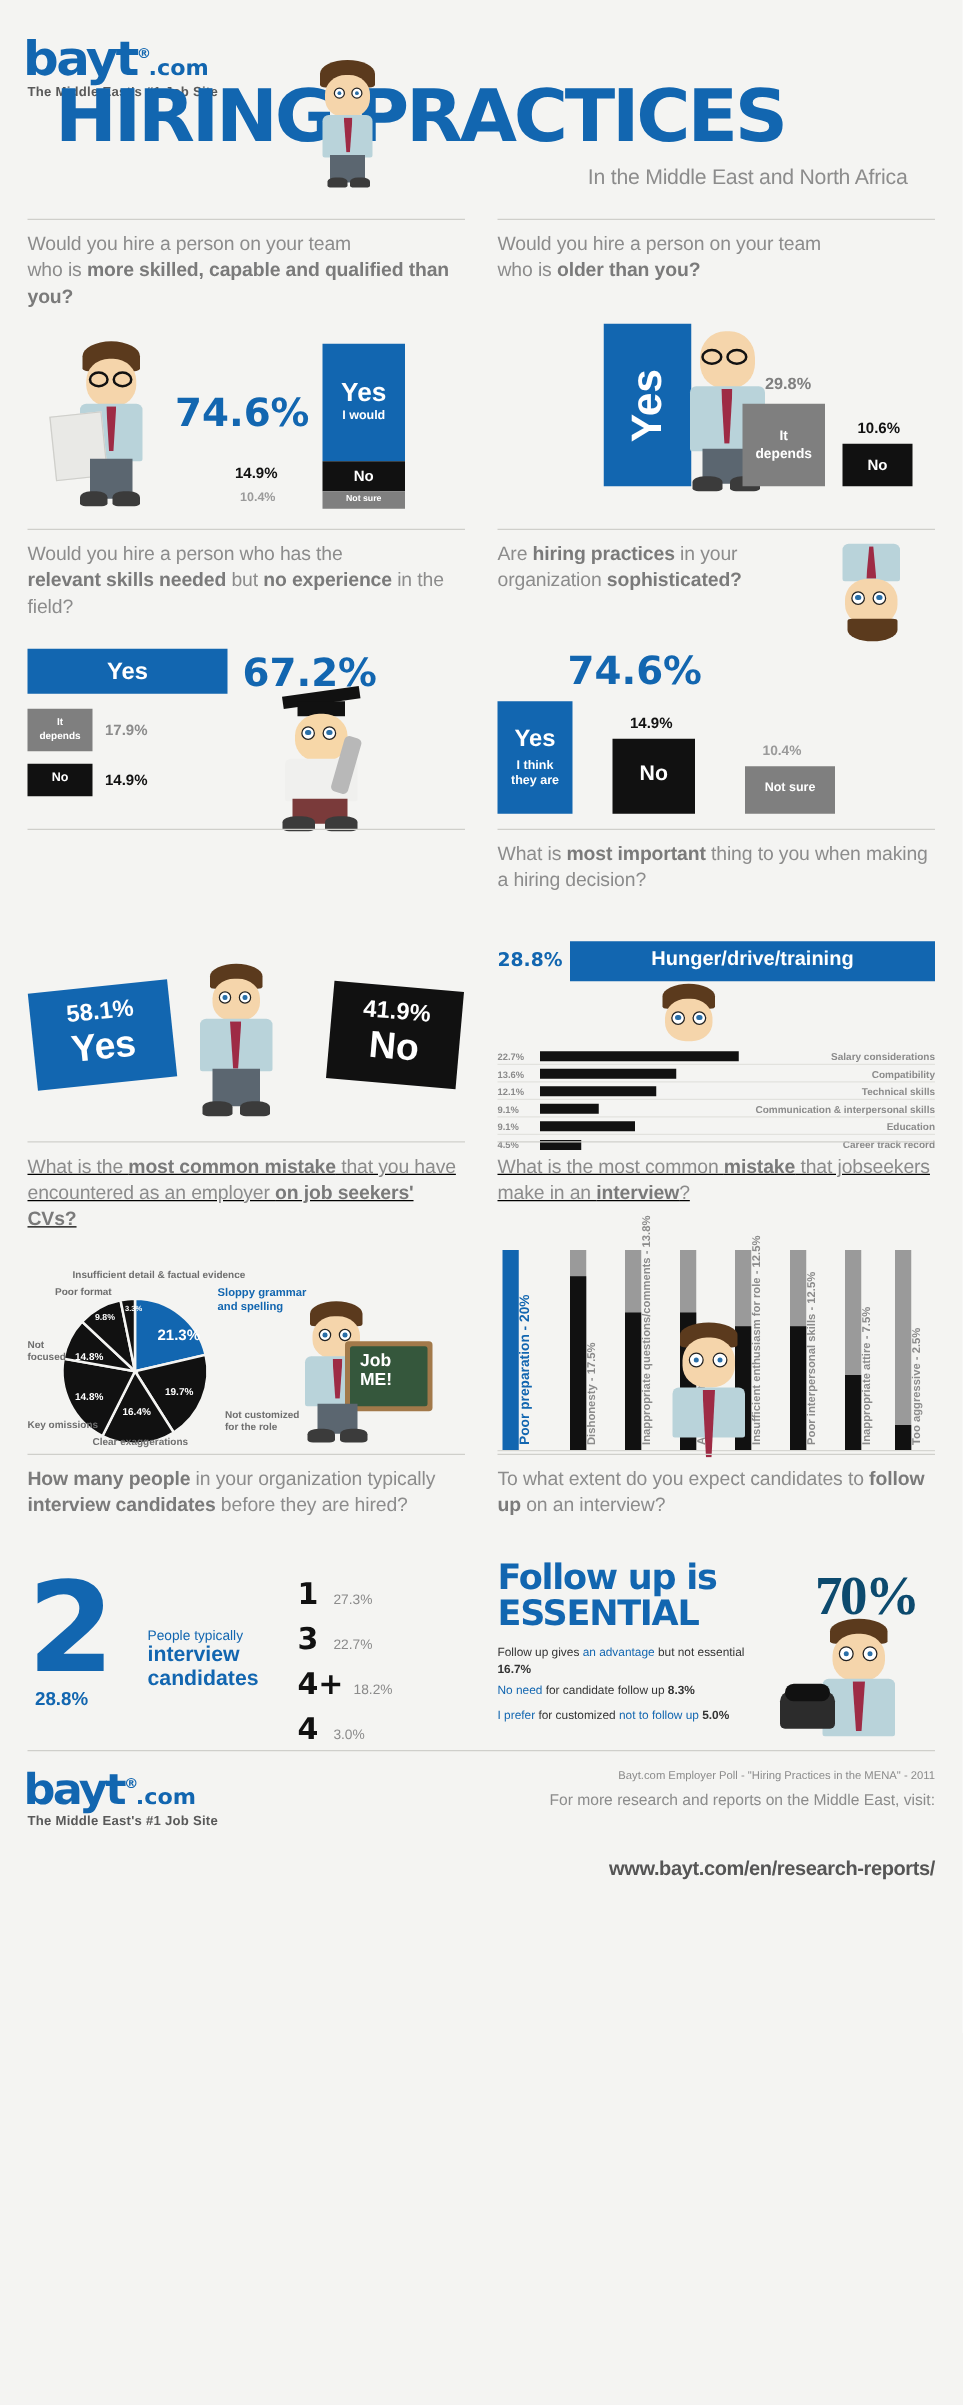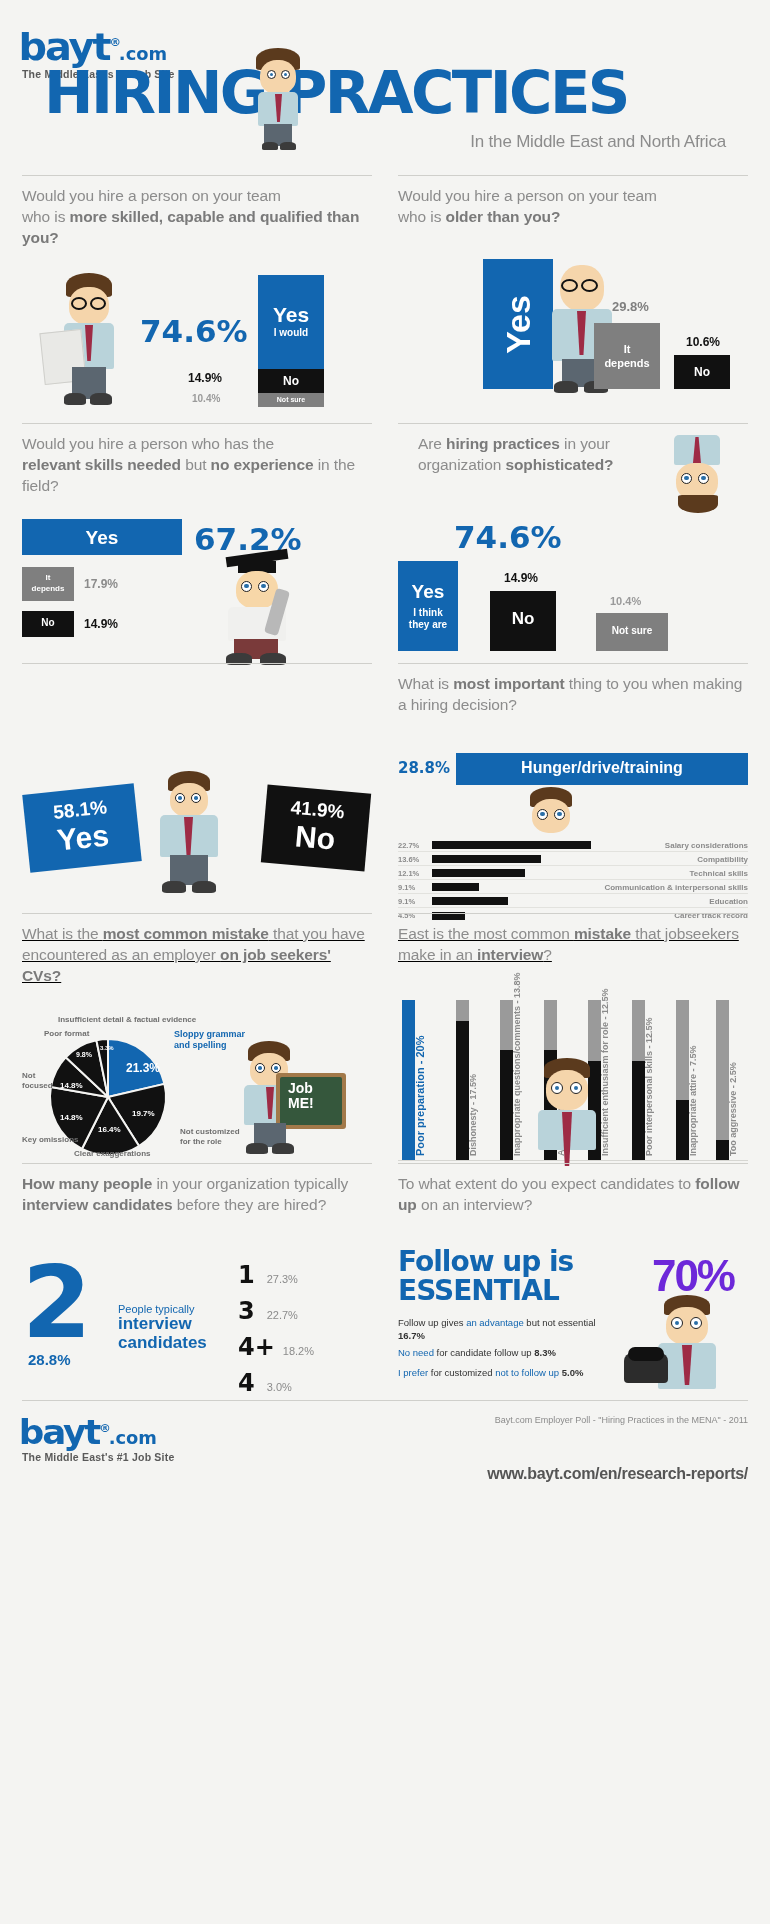--- a/index.html
+++ b/index.html
@@ -252,21 +252,21 @@
           <div style="position:absolute;left:62px;top:36px;width:14px;height:46px;background:#b8b8b8;border-radius:4px;transform:rotate(16deg);"></div>
           <div class="fig-legs" style="left:26px;top:86px;width:44px;height:20px;background:#7a3a3a;"></div>
           <div class="fig-shoe" style="left:18px;top:100px;width:26px;height:12px;"></div>
           <div class="fig-shoe" style="left:52px;top:100px;width:26px;height:12px;"></div>
         </div>
       </div>
     </div>
 
     <div class="cell r2r">
       <div class="rule"></div>
-      <div class="q" style="max-width:240px;margin-left:20px;">
+      <div class="q" style="max-width:240px;">
         <span>Are </span><b>hiring practices</b><span> in your organization </span><b>sophisticated?</b>
       </div>
 
       <div class="figure" style="position:absolute;right:4px;top:12px;width:96px;height:86px;">
         <div class="fig-body" style="left:26px;top:0;width:46px;height:30px;"></div>
         <div class="fig-head" style="left:28px;top:28px;width:42px;height:38px;transform:rotate(180deg);"></div>
         <div class="fig-eye" style="left:33px;top:38px;width:11px;height:11px;">
             <i></i>
           </div>
         <div class="fig-eye" style="left:50px;top:38px;width:11px;height:11px;">
@@ -460,21 +460,21 @@
           <div class="fig-legs" style="left:24px;top:82px;width:32px;height:24px;"></div>
           <div class="fig-shoe" style="left:16px;top:102px;width:22px;height:11px;"></div>
           <div class="fig-shoe" style="left:42px;top:102px;width:22px;height:11px;"></div>
         </div>
       </div>
     </div>
 
     <div class="cell r4r">
       <div class="rule"></div>
       <div class="q">
-        <span>East is the most common </span><b>mistake</b><span> that jobseekers make in an </span><b>interview</b><span>?</span>
+        <span>What is the most common </span><b>mistake</b><span> that jobseekers make in an </span><b>interview</b><span>?</span>
       </div>
       <div class="chart-area" style="position:absolute;left:0;top:62px;width:100%;height:186px;">
         <div style="position:absolute;left:0;bottom:0;width:100%;height:160px;border-bottom:1px solid #d6d6d2;">
 
           <div style="position:absolute;left:4px;bottom:0;width:13px;height:160px;background:#1266b0;"></div>
           <div style="position:absolute;left:28px;bottom:4px;font-size:11px;font-weight:bold;color:#1266b0;transform:rotate(-90deg);transform-origin:left bottom;white-space:nowrap;">Poor preparation - 20%</div>
 
           <div style="position:absolute;left:58px;bottom:0;width:13px;height:160px;background:#9a9a9a;"></div>
           <div style="position:absolute;left:58px;bottom:0;width:13px;height:139px;background:#111;"></div>
           <div style="position:absolute;left:80px;bottom:4px;font-size:9px;font-weight:bold;color:#8b8b8b;transform:rotate(-90deg);transform-origin:left bottom;white-space:nowrap;">Dishonesty - 17.5%</div>
@@ -559,21 +559,21 @@
     <div class="cell r5r">
       <div class="rule"></div>
       <div class="q">
         <span>To what extent do you expect candidates to </span><b>follow up</b><span> on an interview?</span>
       </div>
       <div class="chart-area" style="position:absolute;left:0;top:84px;width:100%;height:130px;">
         <div style="position:absolute;left:0;top:0;font-family:'DejaVu Sans',sans-serif;font-size:28px;font-weight:bold;color:#1266b0;line-height:1.05;letter-spacing:-1px;">
           <span>Follow up is</span><br>
           <span>ESSENTIAL</span>
         </div>
-        <div style="position:absolute;right:14px;top:4px;font-family:Liberation Sans, sans-serif;font-size:44px;font-weight:bold;color:#6d28d9;letter-spacing:-2px;">70%</div>
+        <div style="position:absolute;right:14px;top:4px;font-family:Liberation Serif, serif;font-size:44px;font-weight:bold;color:#0c4a6e;letter-spacing:-2px;">70%</div>
         <div style="position:absolute;left:0;top:70px;width:200px;font-size:9.5px;color:#333;line-height:1.35;">
           <span>Follow up gives </span><span style="color:#1266b0;">an advantage</span><span> but not essential </span><b>16.7%</b>
         </div>
         <div style="position:absolute;left:0;top:100px;width:200px;font-size:9.5px;color:#333;">
           <span style="color:#1266b0;">No need</span><span> for candidate follow up </span><b>8.3%</b>
         </div>
         <div style="position:absolute;left:0;top:120px;width:200px;font-size:9.5px;color:#333;line-height:1.35;">
           <span style="color:#1266b0;">I prefer</span><span> for customized </span><span style="color:#1266b0;">not to follow up</span><b> 5.0%</b>
         </div>
 
@@ -597,18 +597,19 @@
 
   <div class="footer">
     <div class="footer-rule"></div>
     <div style="display:flex;justify-content:space-between;align-items:flex-start;">
       <div>
         <span class="bayt-logo" style="font-size:34px;"><span>bayt</span><span class="bayt-sup">®</span><span class="dotcom">.com</span></span>
         <div class="tagline">The Middle East's #1 Job Site</div>
       </div>
       <div style="flex:1;padding-left:20px;">
         <div class="foot-note">Bayt.com Employer Poll - "Hiring Practices in the MENA" - 2011</div>
+        <div class="foot-cta">For more research and reports on the Middle East, visit:</div>
         <div class="foot-url">www.bayt.com/en/research-reports/</div>
       </div>
     </div>
   </div>
 
 </div>
 
 </body></html>

